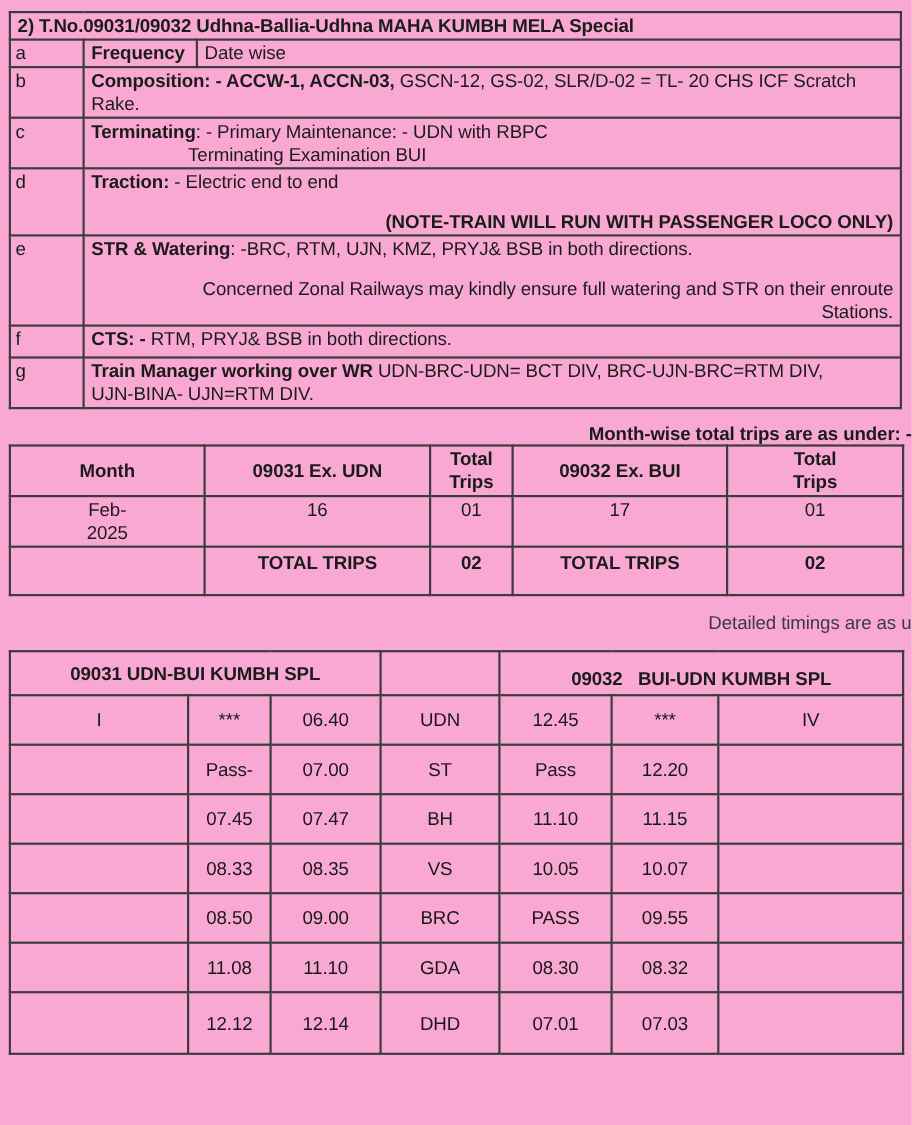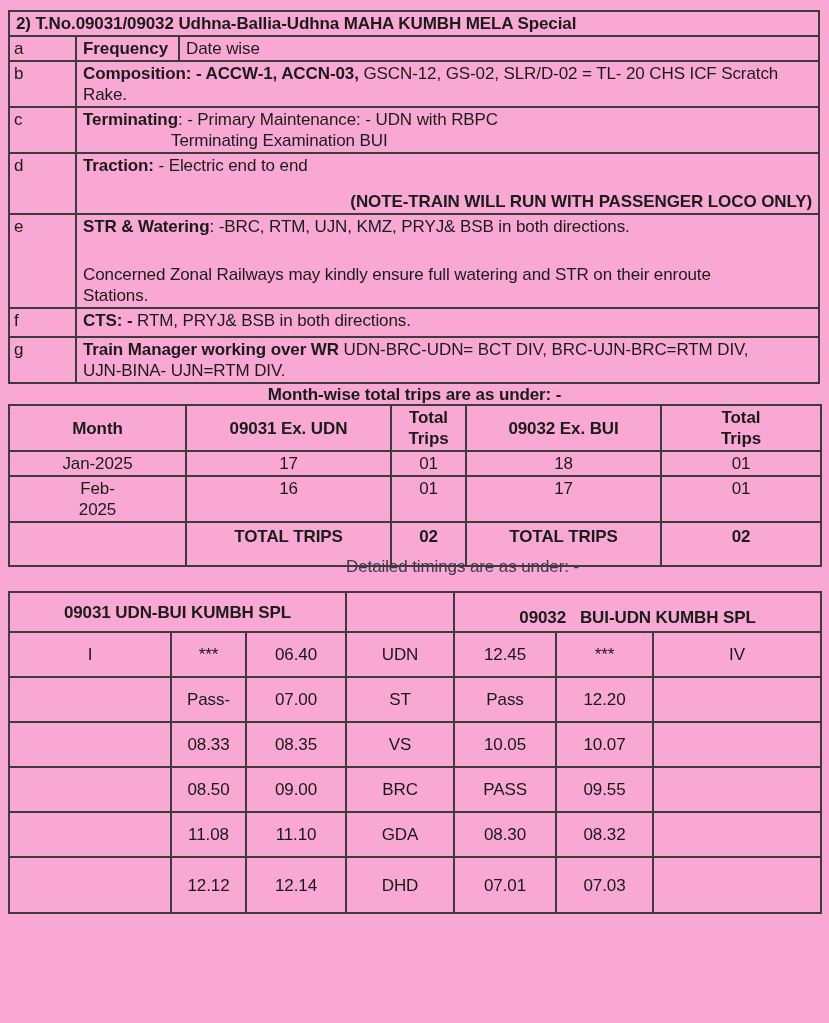--- a/index.html
+++ b/index.html
@@ -11,23 +11,23 @@
   .b{font-weight:bold;}
   .prewrap{white-space:pre-line;}
   .pre{white-space:pre;}
   
   table.info{top:10px;}
   table.info td{vertical-align:top;}
   table.info td.key{padding-left:4px;}
   .t-title{font-weight:bold;height:20px;}
   .indent{padding-left:88px;}
   .note{margin-top:15px;font-weight:bold;text-align:right;}
-  .para{margin-top:27px;}
-  
-  .sec-title{position:absolute;left:0;width:829px;text-align:center;}
+  .para{margin-top:15px;text-align:right;}
+  
+  .sec-title{position:absolute;left:0;width:829px;text-align:right;}
   .title-month{top:384px;font-weight:bold;}
   .title-detail{top:556px;color:#3a3a44;padding-left:48px;}
   
   table.month{top:404px;text-align:center;}
   table.month tr.head td{height:40px;vertical-align:middle;font-weight:bold;}
   table.month td{vertical-align:top;}
   tr.total td{font-weight:bold;height:38px;padding-top:3px;}
   
   table.detail{top:591px;text-align:center;}
   table.detail tr.band td{height:34px;vertical-align:middle;font-weight:bold;}
@@ -110,27 +110,20 @@
         <tr class="head">
       <td>Month</td>
       <td>09031 Ex. UDN</td>
       <td class="prewrap">Total
 Trips</td>
       <td>09032 Ex. BUI</td>
       <td class="prewrap">Total
 Trips</td>
     </tr>
     <tr>
-      <td style="height:20px">Jan-2025</td>
-      <td>17</td>
-      <td>01</td>
-      <td>18</td>
-      <td>01</td>
-    </tr>
-    <tr>
       <td style="height:38px" class="prewrap">Feb-
 2025</td>
       <td>16</td>
       <td>01</td>
       <td>17</td>
       <td>01</td>
     </tr>
     <tr class="total">
       <td></td>
       <td>TOTAL TRIPS</td>
@@ -172,20 +165,29 @@
       <td></td>
       <td>Pass-</td>
       <td>07.00</td>
       <td>ST</td>
       <td>Pass</td>
       <td>12.20</td>
       <td></td>
     </tr>
     <tr class="data">
       <td></td>
+      <td>07.45</td>
+      <td>07.47</td>
+      <td>BH</td>
+      <td>11.10</td>
+      <td>11.15</td>
+      <td></td>
+    </tr>
+    <tr class="data">
+      <td></td>
       <td>08.33</td>
       <td>08.35</td>
       <td>VS</td>
       <td>10.05</td>
       <td>10.07</td>
       <td></td>
     </tr>
     <tr class="data">
       <td></td>
       <td>08.50</td>

